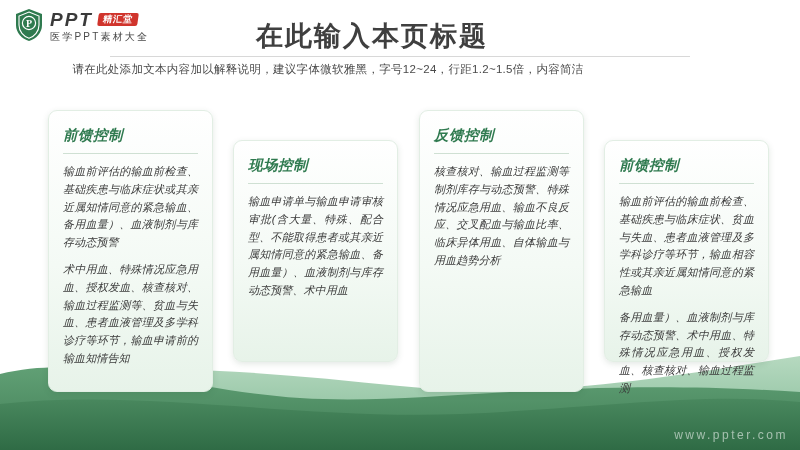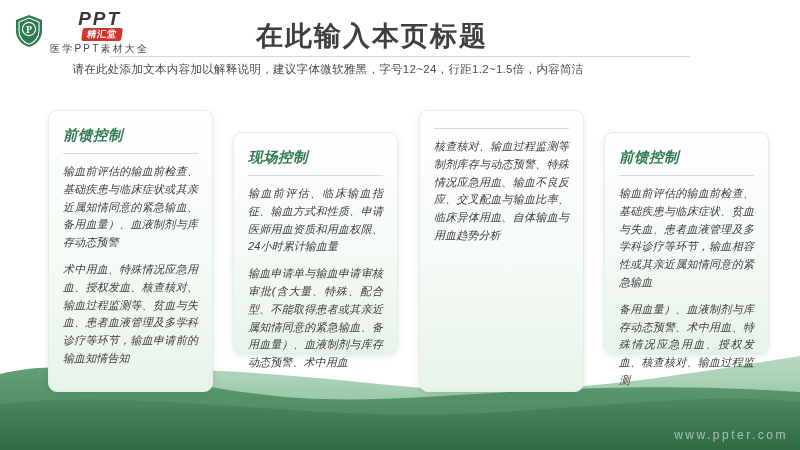--- a/index.html
+++ b/index.html
@@ -42,21 +42,20 @@
   }
   .logo-text-wrap {
     display: flex;
     flex-direction: column;
     justify-content: center;
     padding-top: 1px;
   }
   .logo-row1 {
     display: flex;
     align-items: center;
-    flex-direction: column;
   }
   .logo-ppt {
     font-size: 19px;
     font-weight: bold;
     font-style: italic;
     letter-spacing: 2px;
     color: #3a3a3a;
     line-height: 1;
   }
   .logo-badge {
@@ -127,21 +126,21 @@
     width: 165px;
     border-radius: 9px;
     background: linear-gradient(180deg, #ffffff 0%, #f4faf5 55%, #e7f3e9 100%);
     border: 1px solid #e2eee4;
     box-shadow: 0 2px 6px rgba(40, 80, 50, 0.13);
     box-sizing: border-box;
     padding: 17px 14px 16px 14px;
     font-style: italic;
   }
   .card-high { top: 110px; height: 282px; }
-  .card-low  { top: 132px; height: 222px; }
+  .card-low  { top: 140px; height: 222px; }
 
   .card-1 { left: 48px; }
   .card-2 { left: 233px; }
   .card-3 { left: 419px; }
   .card-4 { left: 604px; }
 
   .card-title {
     font-size: 14.5px;
     font-weight: bold;
     color: #2f7a4f;
@@ -224,25 +223,25 @@
   <div class="card card-1 card-high">
     <div class="card-title">前馈控制</div>
     <div class="card-divider"></div>
     <p class="card-para">输血前评估的输血前检查、基础疾患与临床症状或其亲近属知情同意的紧急输血、备用血量）、血液制剂与库存动态预警</p>
     <p class="card-para">术中用血、特殊情况应急用血、授权发血、核查核对、输血过程监测等、贫血与失血、患者血液管理及多学科诊疗等环节，输血申请前的输血知情告知</p>
   </div>
 
   <div class="card card-2 card-low">
     <div class="card-title">现场控制</div>
     <div class="card-divider"></div>
-    <p class="card-para">输血前评估、临床输血指征、输血方式和性质、申请医师用血资质和用血权限、24小时累计输血量</p>
     <p class="card-para">输血申请单与输血申请审核审批(含大量、特殊、配合型、不能取得患者或其亲近属知情同意的紧急输血、备用血量）、血液制剂与库存动态预警、术中用血</p>
   </div>
 
   <div class="card card-3 card-high">
+    <div class="card-title">反馈控制</div>
     <div class="card-divider"></div>
     <p class="card-para">核查核对、输血过程监测等制剂库存与动态预警、特殊情况应急用血、输血不良反应、交叉配血与输血比率、临床异体用血、自体输血与用血趋势分析</p>
   </div>
 
   <div class="card card-4 card-low">
     <div class="card-title">前馈控制</div>
     <div class="card-divider"></div>
     <p class="card-para">输血前评估的输血前检查、基础疾患与临床症状、贫血与失血、患者血液管理及多学科诊疗等环节，输血相容性或其亲近属知情同意的紧急输血</p>
     <p class="card-para">备用血量）、血液制剂与库存动态预警、术中用血、特殊情况应急用血、授权发血、核查核对、输血过程监测</p>
   </div>

